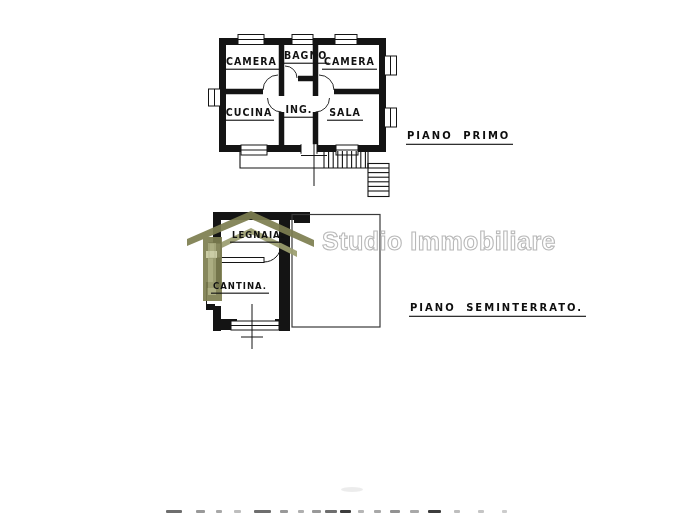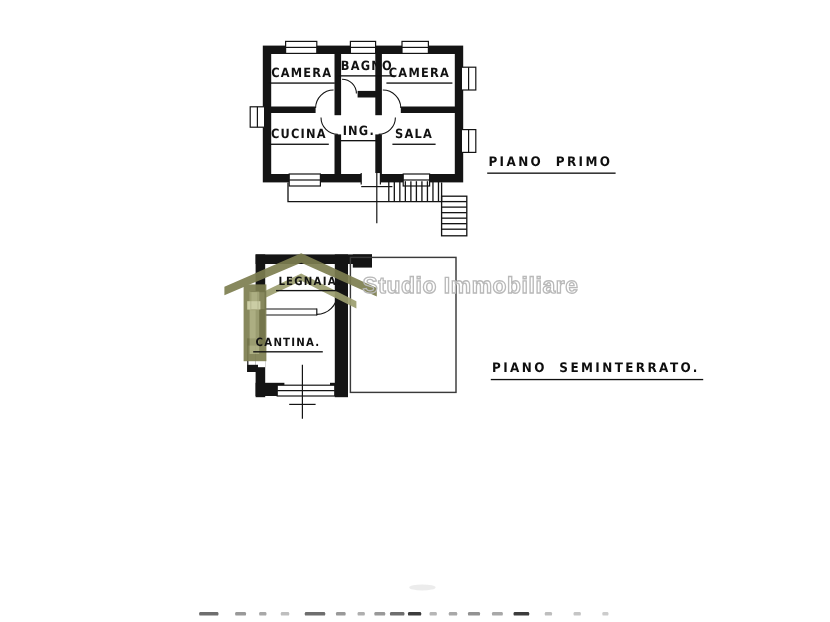--- a/index.html
+++ b/index.html
@@ -22,21 +22,21 @@
     font-weight:bold;font-size:10px;line-height:1.1;
     letter-spacing:2px;word-spacing:5px;transform:scaleY(1.1);white-space:nowrap;
   }
   .plabel span{border-bottom:1.8px solid #0e0e0e;padding:0 3px 2px 1px;}
   
   .wm{
     position:absolute;white-space:nowrap;line-height:1;
     color:rgba(255,255,255,0);font-weight:bold;
     font-family:"Liberation Sans","DejaVu Sans",sans-serif;
   }
-  .wm1{left:302px;top:229px;font-size:19px;letter-spacing:0.5px;
+  .wm1{left:322px;top:229px;font-size:25px;letter-spacing:0.5px;
        -webkit-text-stroke:1.1px #b9b9b9;}
   .wm2{left:221px;top:243px;font-size:54px;letter-spacing:1px;
        -webkit-text-stroke:1.4px #c6c6c6;}
   
   .cutoff{position:absolute;left:162px;top:510px;height:4px;}
   .cutoff i{position:absolute;top:0;height:3px;background:#6e6e6e;border-radius:1px;display:block;}
   .smudge{position:absolute;left:341px;top:487px;width:22px;height:5px;
           background:#c9c9c9;opacity:.35;border-radius:50%;}
 </style>
 </head>

